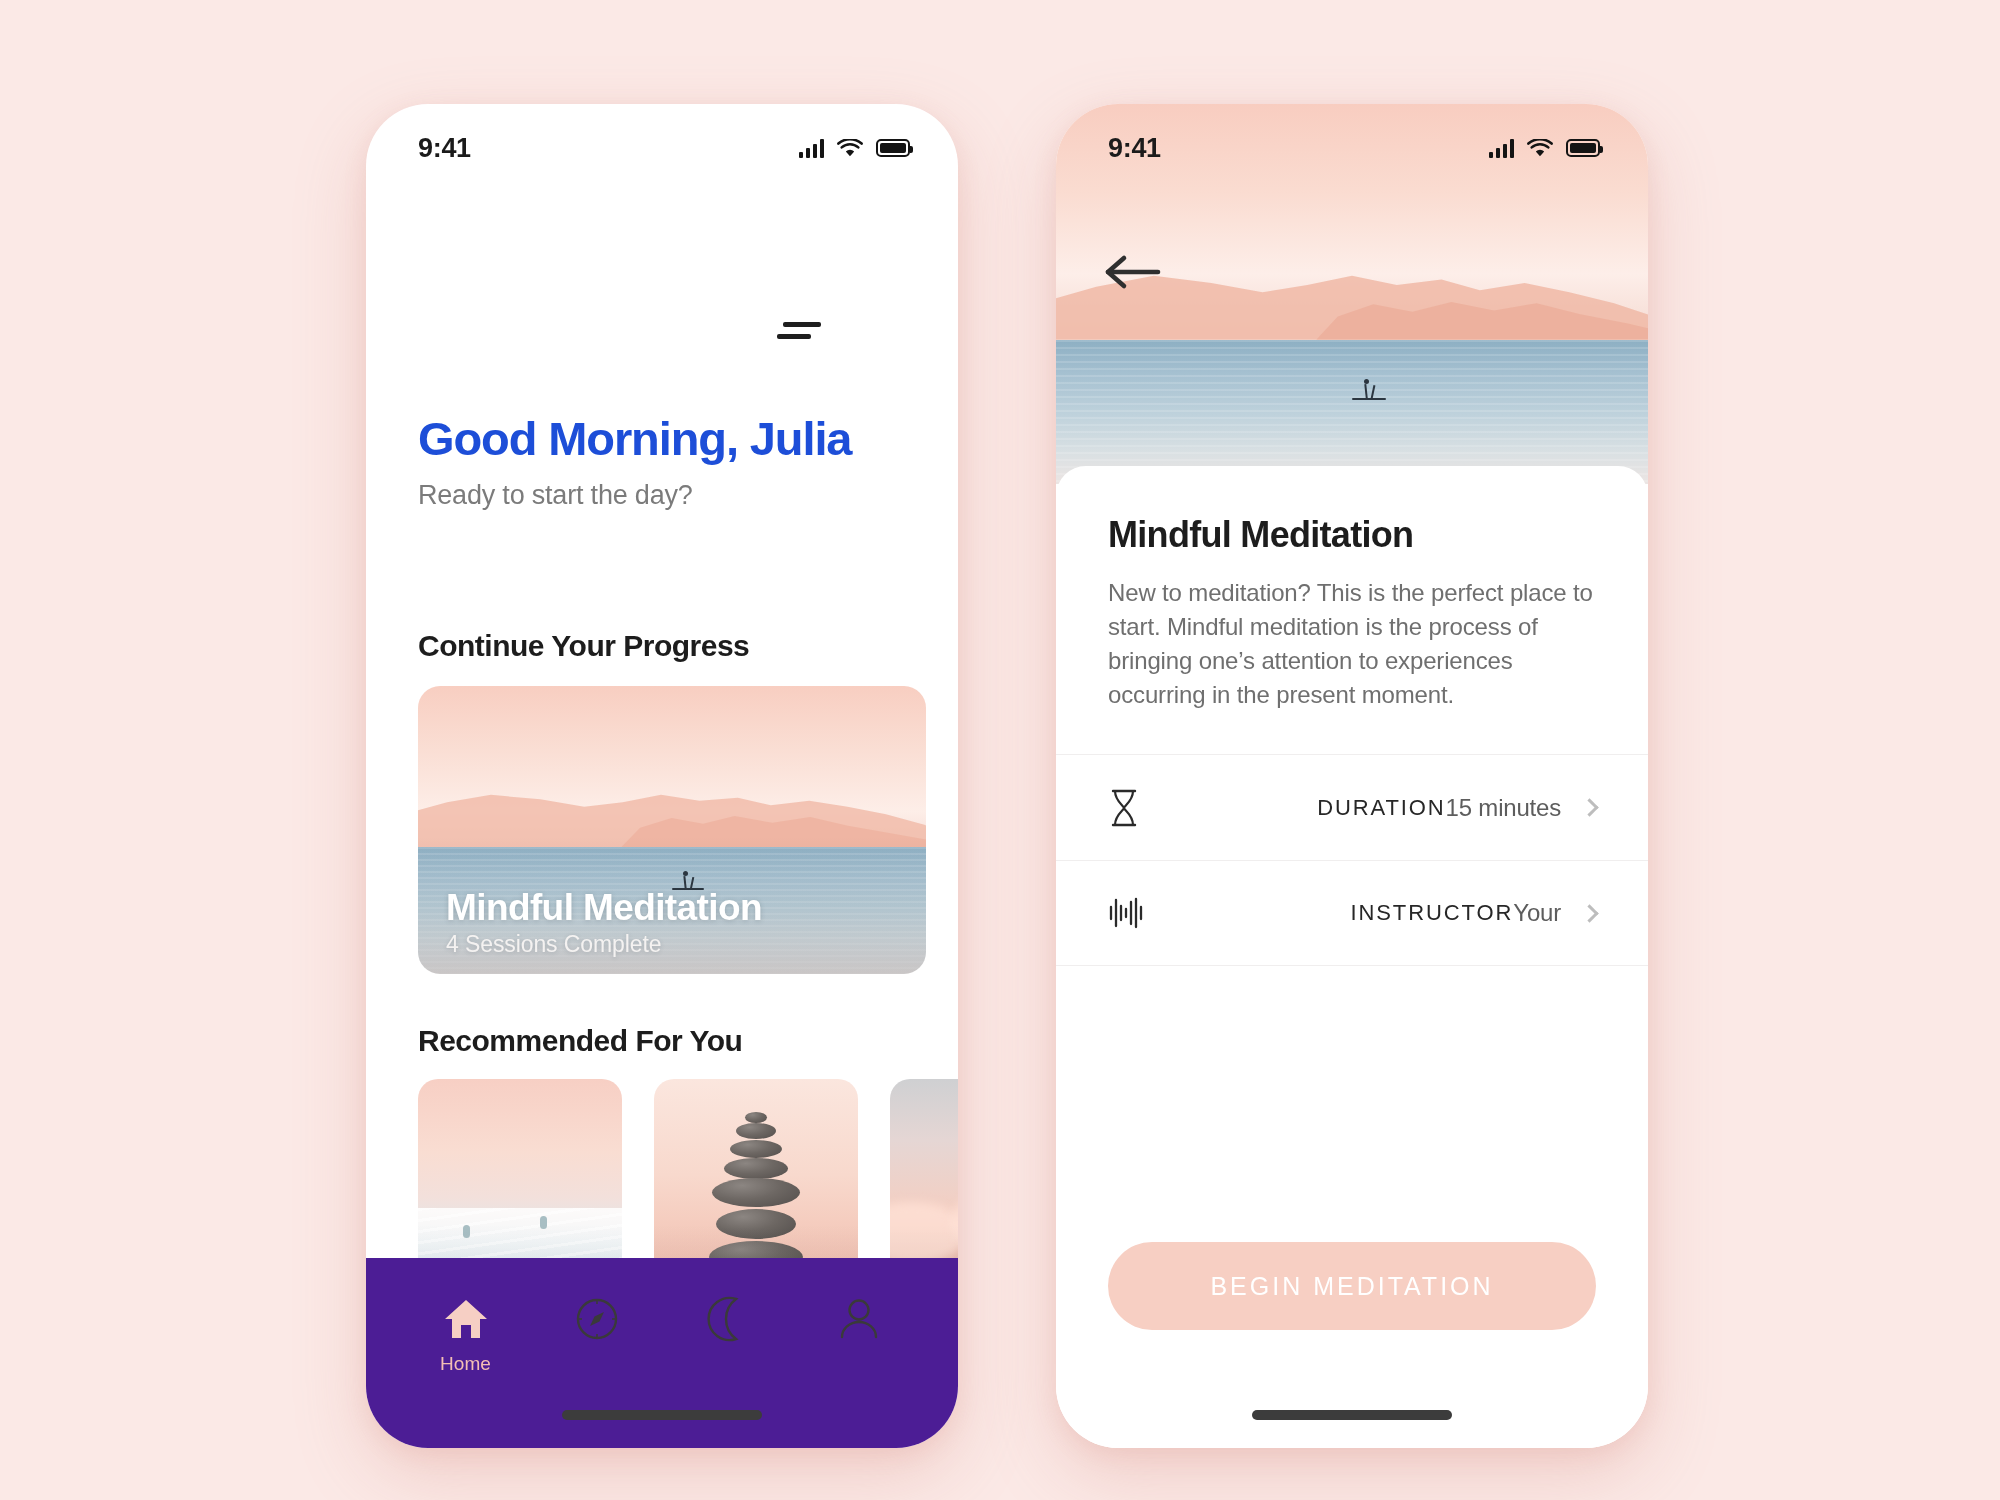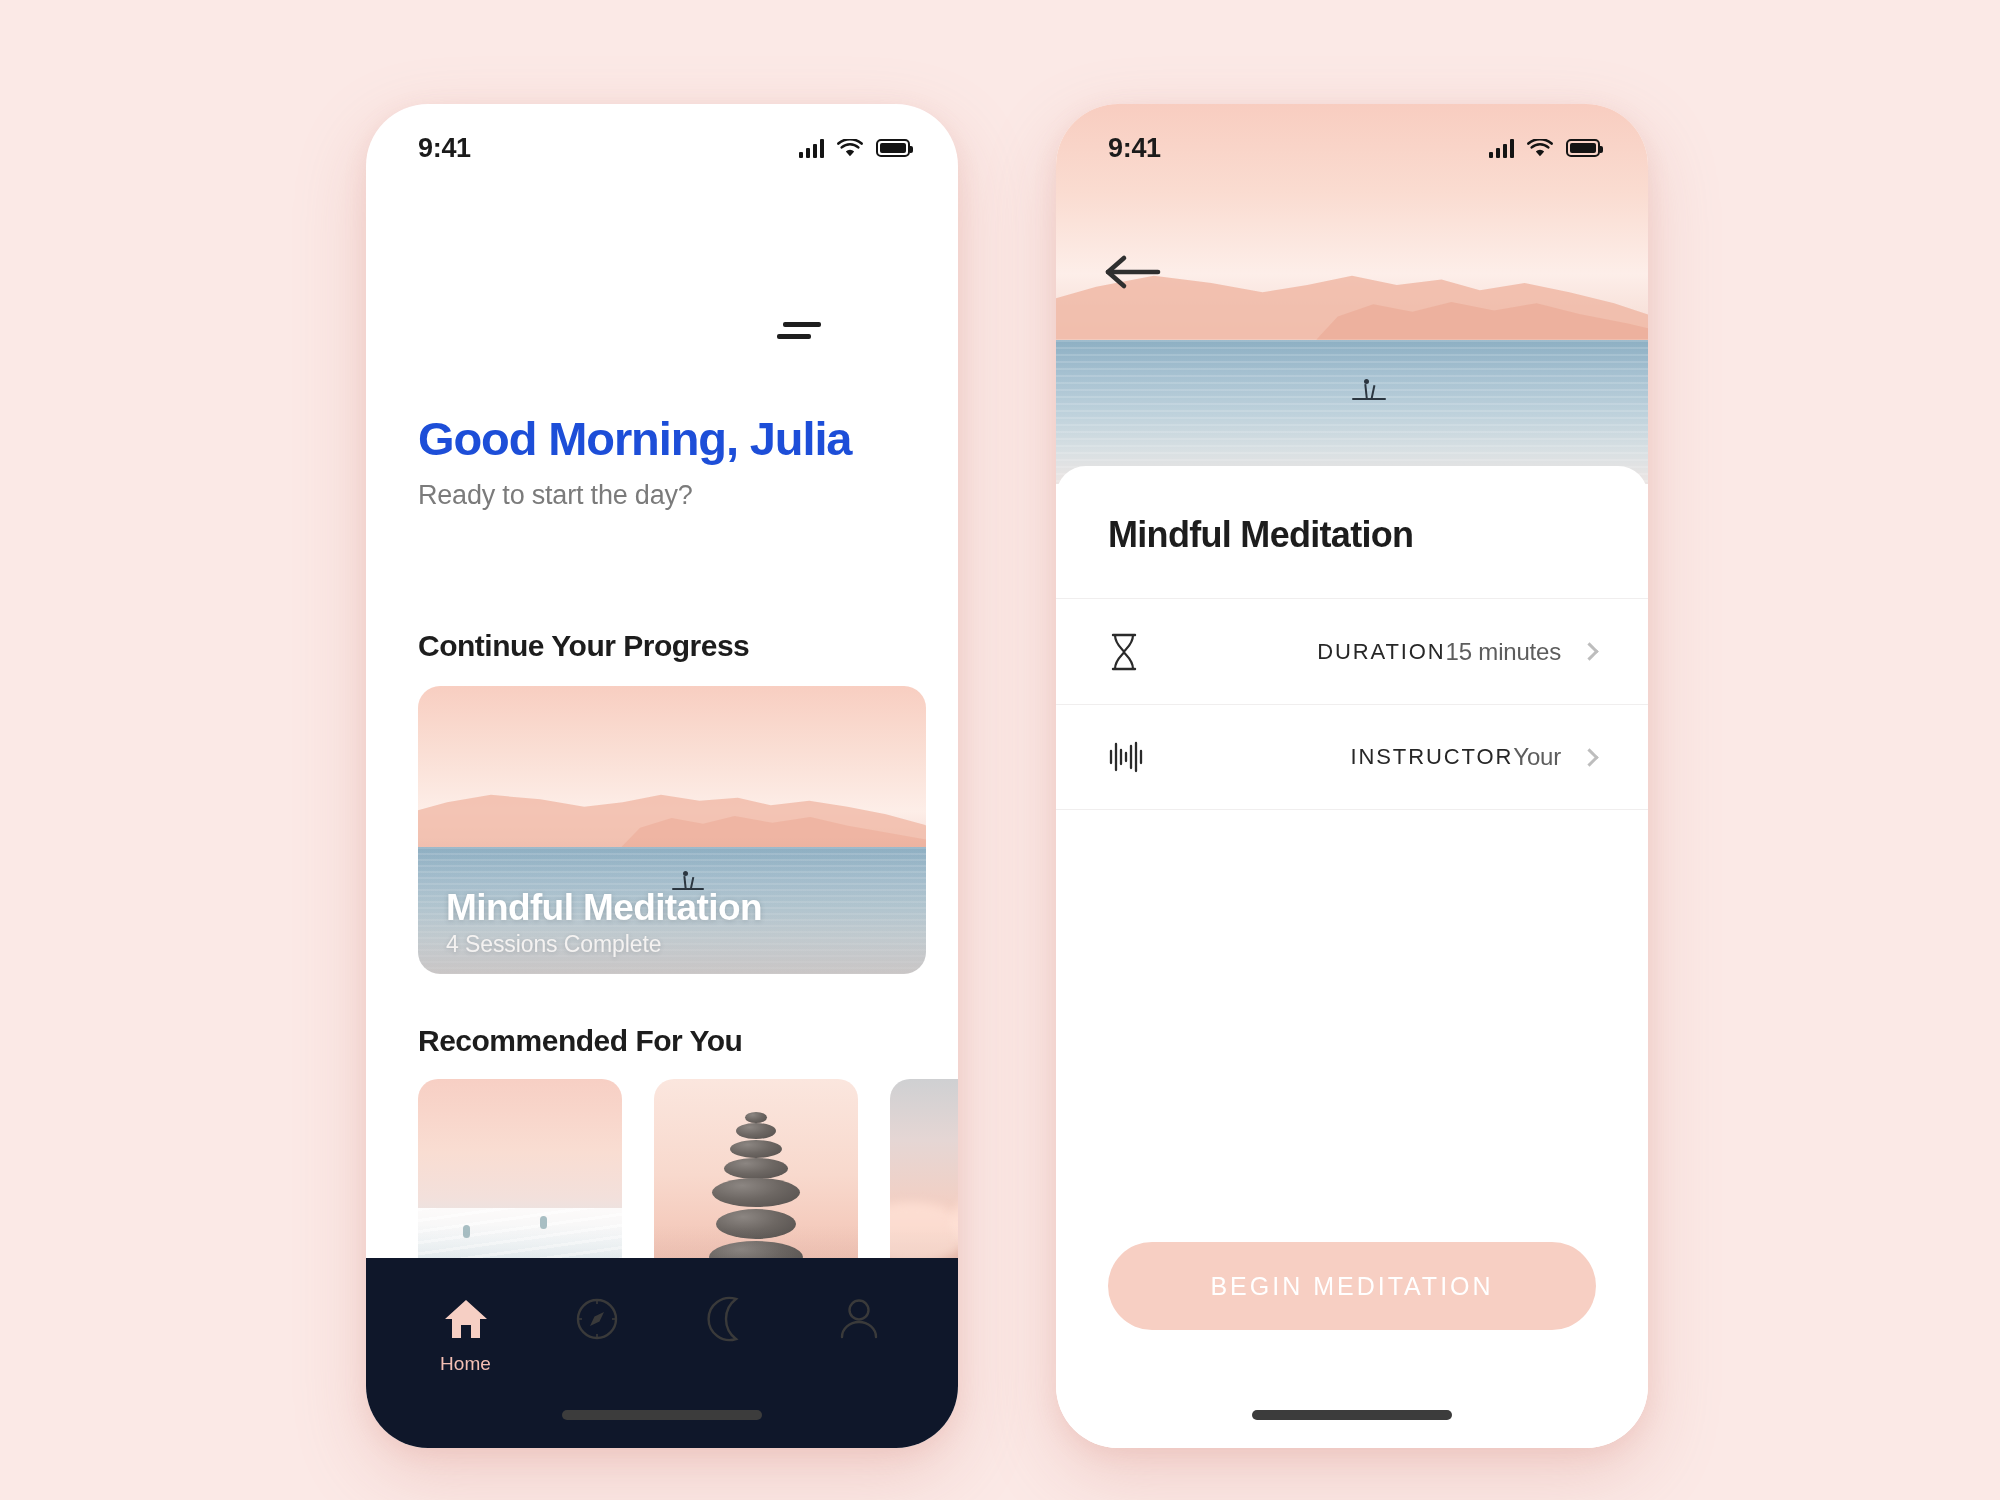--- a/index.html
+++ b/index.html
@@ -177,21 +177,21 @@
     background: radial-gradient(ellipse at 40% 20%, #7d7773 0%, #5f5955 55%, #45403d 100%);
   }
 
   
   .art-clouds { position: absolute; inset: 0; background: linear-gradient(180deg,#cfd0d2 0%, #e5d6d4 22%, #f3cfc3 46%, #e9b9ab 66%, #b9a7a6 86%, #9e9597 100%); }
   .art-clouds .puff { position: absolute; border-radius: 50%; background: rgba(255,225,214,0.78); filter: blur(5px); }
   .art-clouds .puff.d { background: rgba(160,150,155,0.5); }
 
   
   .tabbar {
-    position: absolute; left: 0; right: 0; bottom: 0; height: 190px; background: #0f172a; z-index: 5;
+    position: absolute; left: 0; right: 0; bottom: 0; height: 190px; background: #4c1d95; z-index: 5;
   }
   .tabs { display: flex; align-items: flex-start; justify-content: space-around; padding: 36px 34px 0 34px; }
   .tab { display: flex; flex-direction: column; align-items: center; width: 110px; }
   .tab .ico { height: 50px; display: flex; align-items: center; justify-content: center; }
   .tab .tlabel { margin-top: 9px; font-size: 19px; color: #f4bfb4; letter-spacing: .1px; }
   .home-indicator {
     position: absolute; left: 50%; transform: translateX(-50%); bottom: 28px;
     width: 200px; height: 10px; background: #3c3c3c; border-radius: 6px;
   }
 
@@ -458,20 +458,21 @@
       <div class="back-btn">
         <svg width="60" height="40" viewBox="0 0 60 40">
           <path d="M4 20 L54 20" stroke="#2f2f2f" stroke-width="4.6" stroke-linecap="round"></path>
           <path d="M20 6 L4 20 L20 34" stroke="#2f2f2f" stroke-width="4.6" fill="none" stroke-linecap="round" stroke-linejoin="round"></path>
         </svg>
       </div>
 
       <div class="sheet">
         <div class="sheet-head">
           <h2>Mindful Meditation</h2>
+          <p>New to meditation? This is the perfect place to start. Mindful meditation is the process of bringing one’s attention to experiences occurring in the present moment.</p>
         </div>
 
         <div class="detail-list">
 
           <div class="detail-row">
             <span class="ico">
               <svg width="32" height="40" viewBox="0 0 32 40">
                 <path d="M5 3 L27 3" stroke="#2a2a2a" stroke-width="2.4" stroke-linecap="round"></path>
                 <path d="M5 37 L27 37" stroke="#2a2a2a" stroke-width="2.4" stroke-linecap="round"></path>
                 <path d="M7 3 C7 13 16 18 16 20 C16 22 7 27 7 37" fill="none" stroke="#2a2a2a" stroke-width="2.2"></path>

